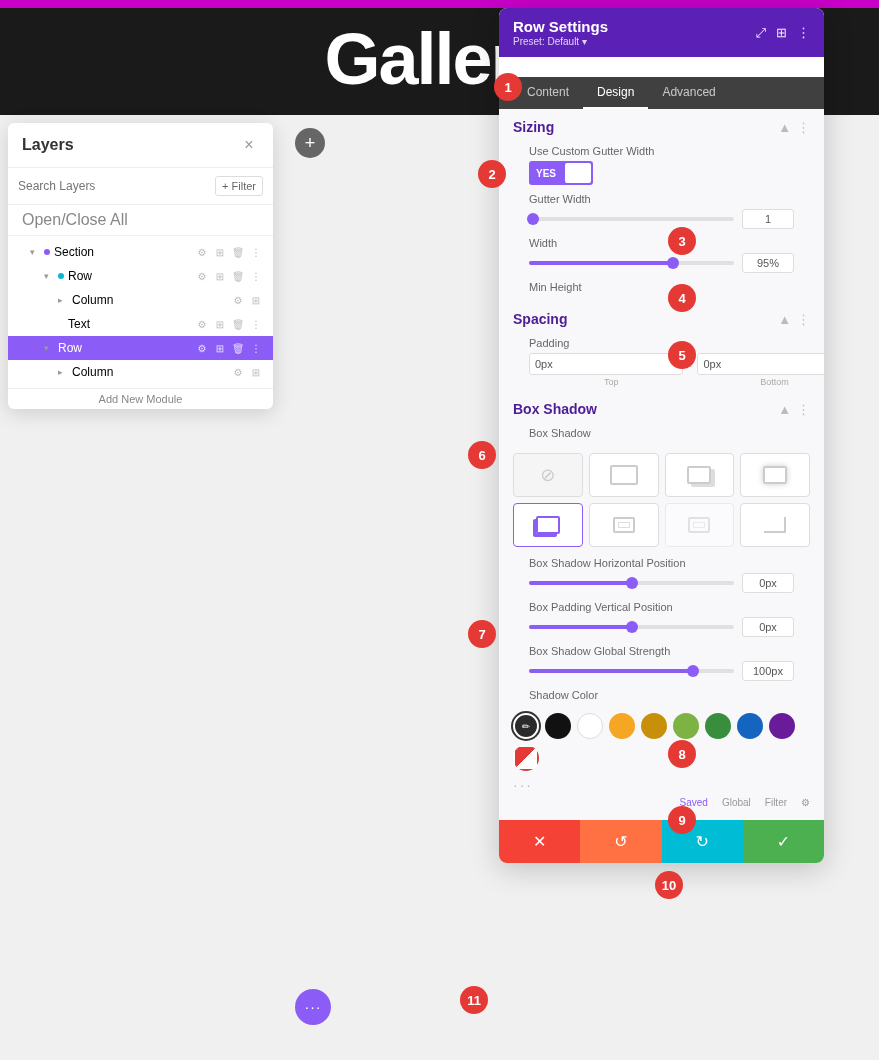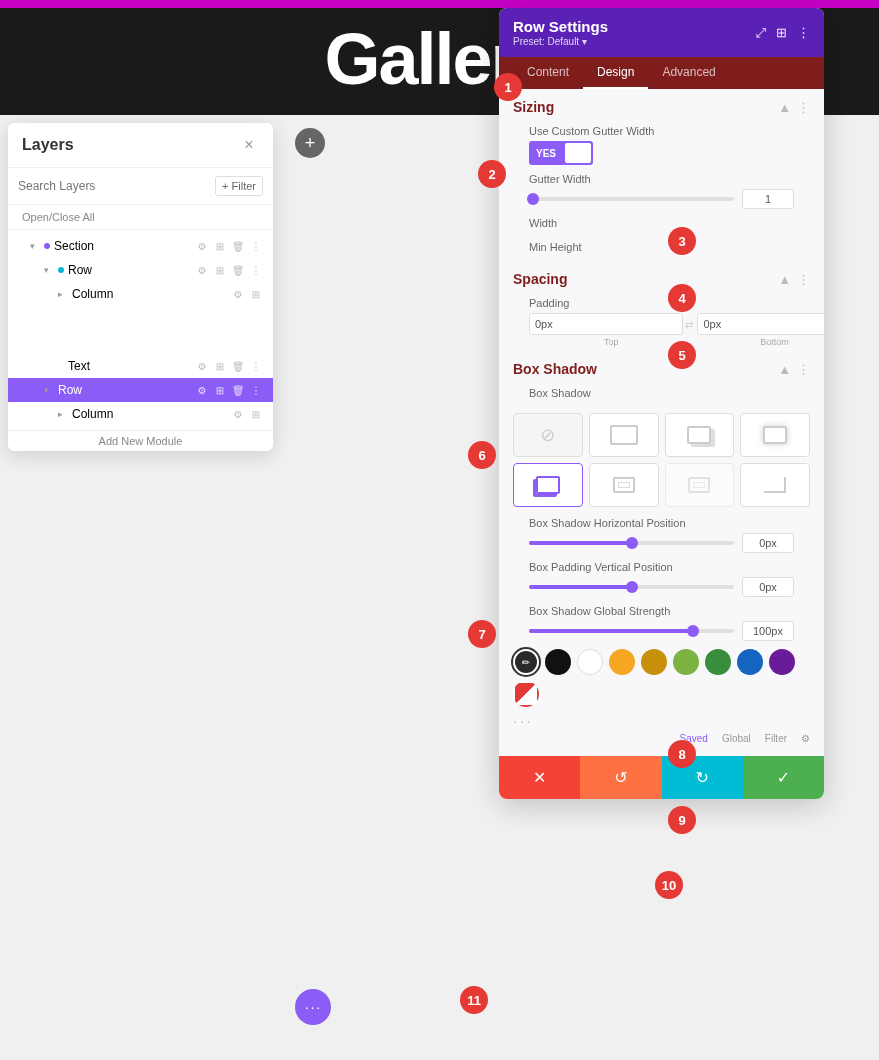--- a/index.html
+++ b/index.html
@@ -91,21 +91,21 @@
       gap: 4px;
       font-size: 11px;
       color: #666;
       cursor: pointer;
       padding: 3px 6px;
       border: 1px solid #ddd;
       border-radius: 3px;
     }
     .layers-open-close {
       padding: 6px 14px;
-      font-size: 11px;
+      font-size: 16px;
       color: #888;
       cursor: pointer;
       border-bottom: 1px solid #f0f0f0;
     }
     .layers-list {
       padding: 4px 0;
     }
     .layer-item {
       display: flex;
       align-items: center;
@@ -258,22 +258,23 @@
     .rs-header-icon {
       color: white;
       font-size: 13px;
       cursor: pointer;
       opacity: 0.9;
     }
 
     
     .rs-tabs {
       display: flex;
-      background: #7f1d1d;
+      background: #404040;
       padding: 0 14px;
+      margin-top: 20px;
     }
     .rs-tab {
       padding: 8px 14px;
       font-size: 12px;
       color: rgba(255,255,255,0.7);
       cursor: pointer;
       border-bottom: 2px solid transparent;
       position: relative;
     }
     .rs-tab.active {
@@ -293,21 +294,21 @@
     .rs-section-header {
       display: flex;
       align-items: center;
       justify-content: space-between;
       padding: 10px 14px 6px;
       background: #f8f8fb;
     }
     .rs-section-title {
       font-size: 14px;
       font-weight: 700;
-      color: #7f1d1d;
+      color: #4c1d95;
     }
     .rs-section-icons {
       display: flex;
       gap: 6px;
       align-items: center;
     }
     .rs-section-icon {
       color: #bbb;
       font-size: 13px;
       cursor: pointer;
@@ -604,21 +605,21 @@
 
     <div class="layer-item layer-indent-3">
       <span class="layer-expand">▸</span>
       <span class="layer-name">Column</span>
       <div class="layer-icons">
         <span class="layer-icon">⚙</span>
         <span class="layer-icon">⊞</span>
       </div>
     </div>
 
-    <div class="layer-item layer-indent-3" style="padding-left:60px;margin-top:48px;">
+    <div class="layer-item layer-indent-3" style="padding-left:60px;">
       <span class="layer-name">Text</span>
       <div class="layer-icons">
         <span class="layer-icon">⚙</span>
         <span class="layer-icon">⊞</span>
         <span class="layer-icon">🗑</span>
         <span class="layer-icon">⋮</span>
       </div>
     </div>
 
     <div class="layer-item layer-indent-2 active">
@@ -689,20 +690,27 @@
         <div class="slider-track">
           <div class="slider-fill" style="width:2%;"></div>
           <div class="slider-thumb" style="left:2%;"></div>
         </div>
         <div class="slider-value">1</div>
       </div>
     </div>
 
     <div class="rs-row">
       <span class="rs-label">Width</span>
+      <div class="slider-row">
+        <div class="slider-track">
+          <div class="slider-fill" style="width:70%;"></div>
+          <div class="slider-thumb" style="left:70%;"></div>
+        </div>
+        <div class="slider-value">95%</div>
+      </div>
     </div>
 
     <div class="rs-row">
       <span class="rs-label">Min Height</span>
     </div>
 
     <div class="rs-section-header">
       <span class="rs-section-title">Spacing</span>
       <div class="rs-section-icons">
         <span class="rs-section-icon">▲</span>
@@ -793,20 +801,23 @@
       <span class="rs-label">Box Shadow Global Strength</span>
       <div class="slider-row">
         <div class="slider-track">
           <div class="slider-fill" style="width:80%;"></div>
           <div class="slider-thumb" style="left:80%;"></div>
         </div>
         <div class="slider-value">100px</div>
       </div>
     </div>
 
+    <div class="rs-row">
+      <span class="rs-label">Shadow Color</span>
+    </div>
     <div class="color-swatches">
       <div class="swatch" style="background:#2a2a2a;border:2px solid #fff;box-shadow:0 0 0 2px #333;">
         <span style="color:white;font-size:10px;display:flex;align-items:center;justify-content:center;height:100%;">✏</span>
       </div>
       <div class="swatch" style="background:#111111;"></div>
       <div class="swatch" style="background:#ffffff;border:1px solid #ddd;"></div>
       <div class="swatch" style="background:#f5a623;"></div>
       <div class="swatch" style="background:#c8900a;"></div>
       <div class="swatch" style="background:#7cb342;"></div>
       <div class="swatch" style="background:#388e3c;"></div>

